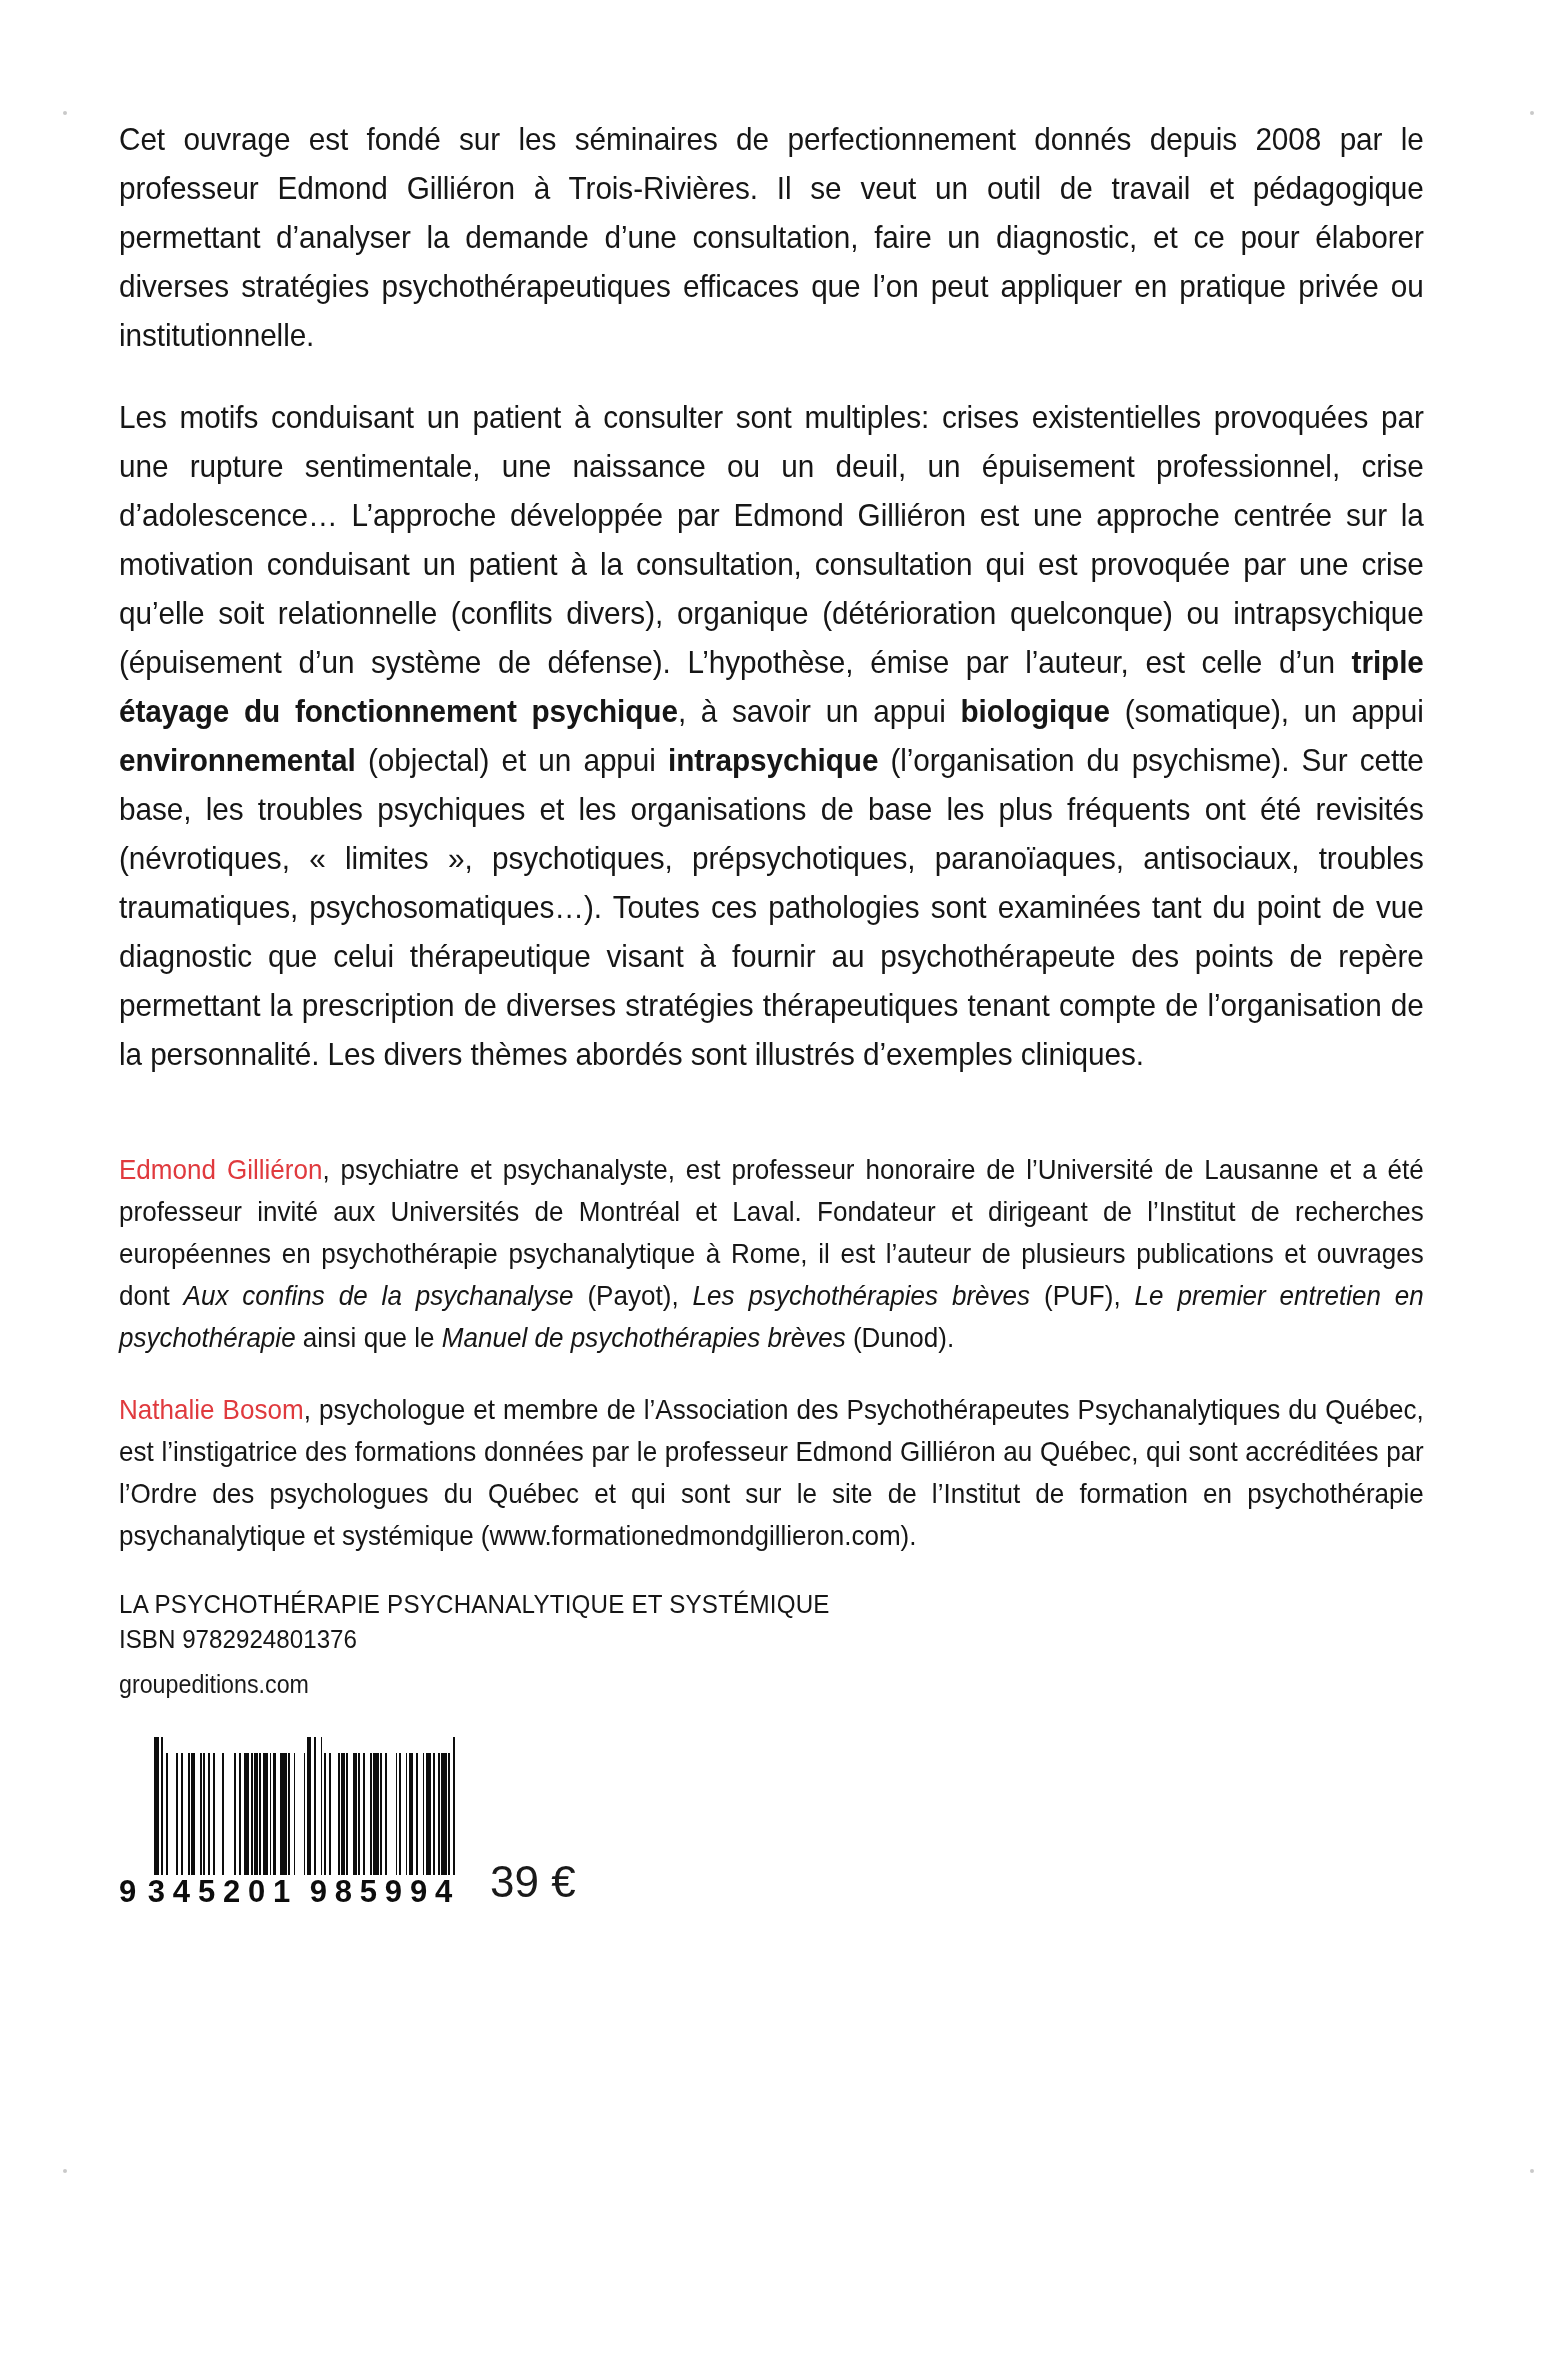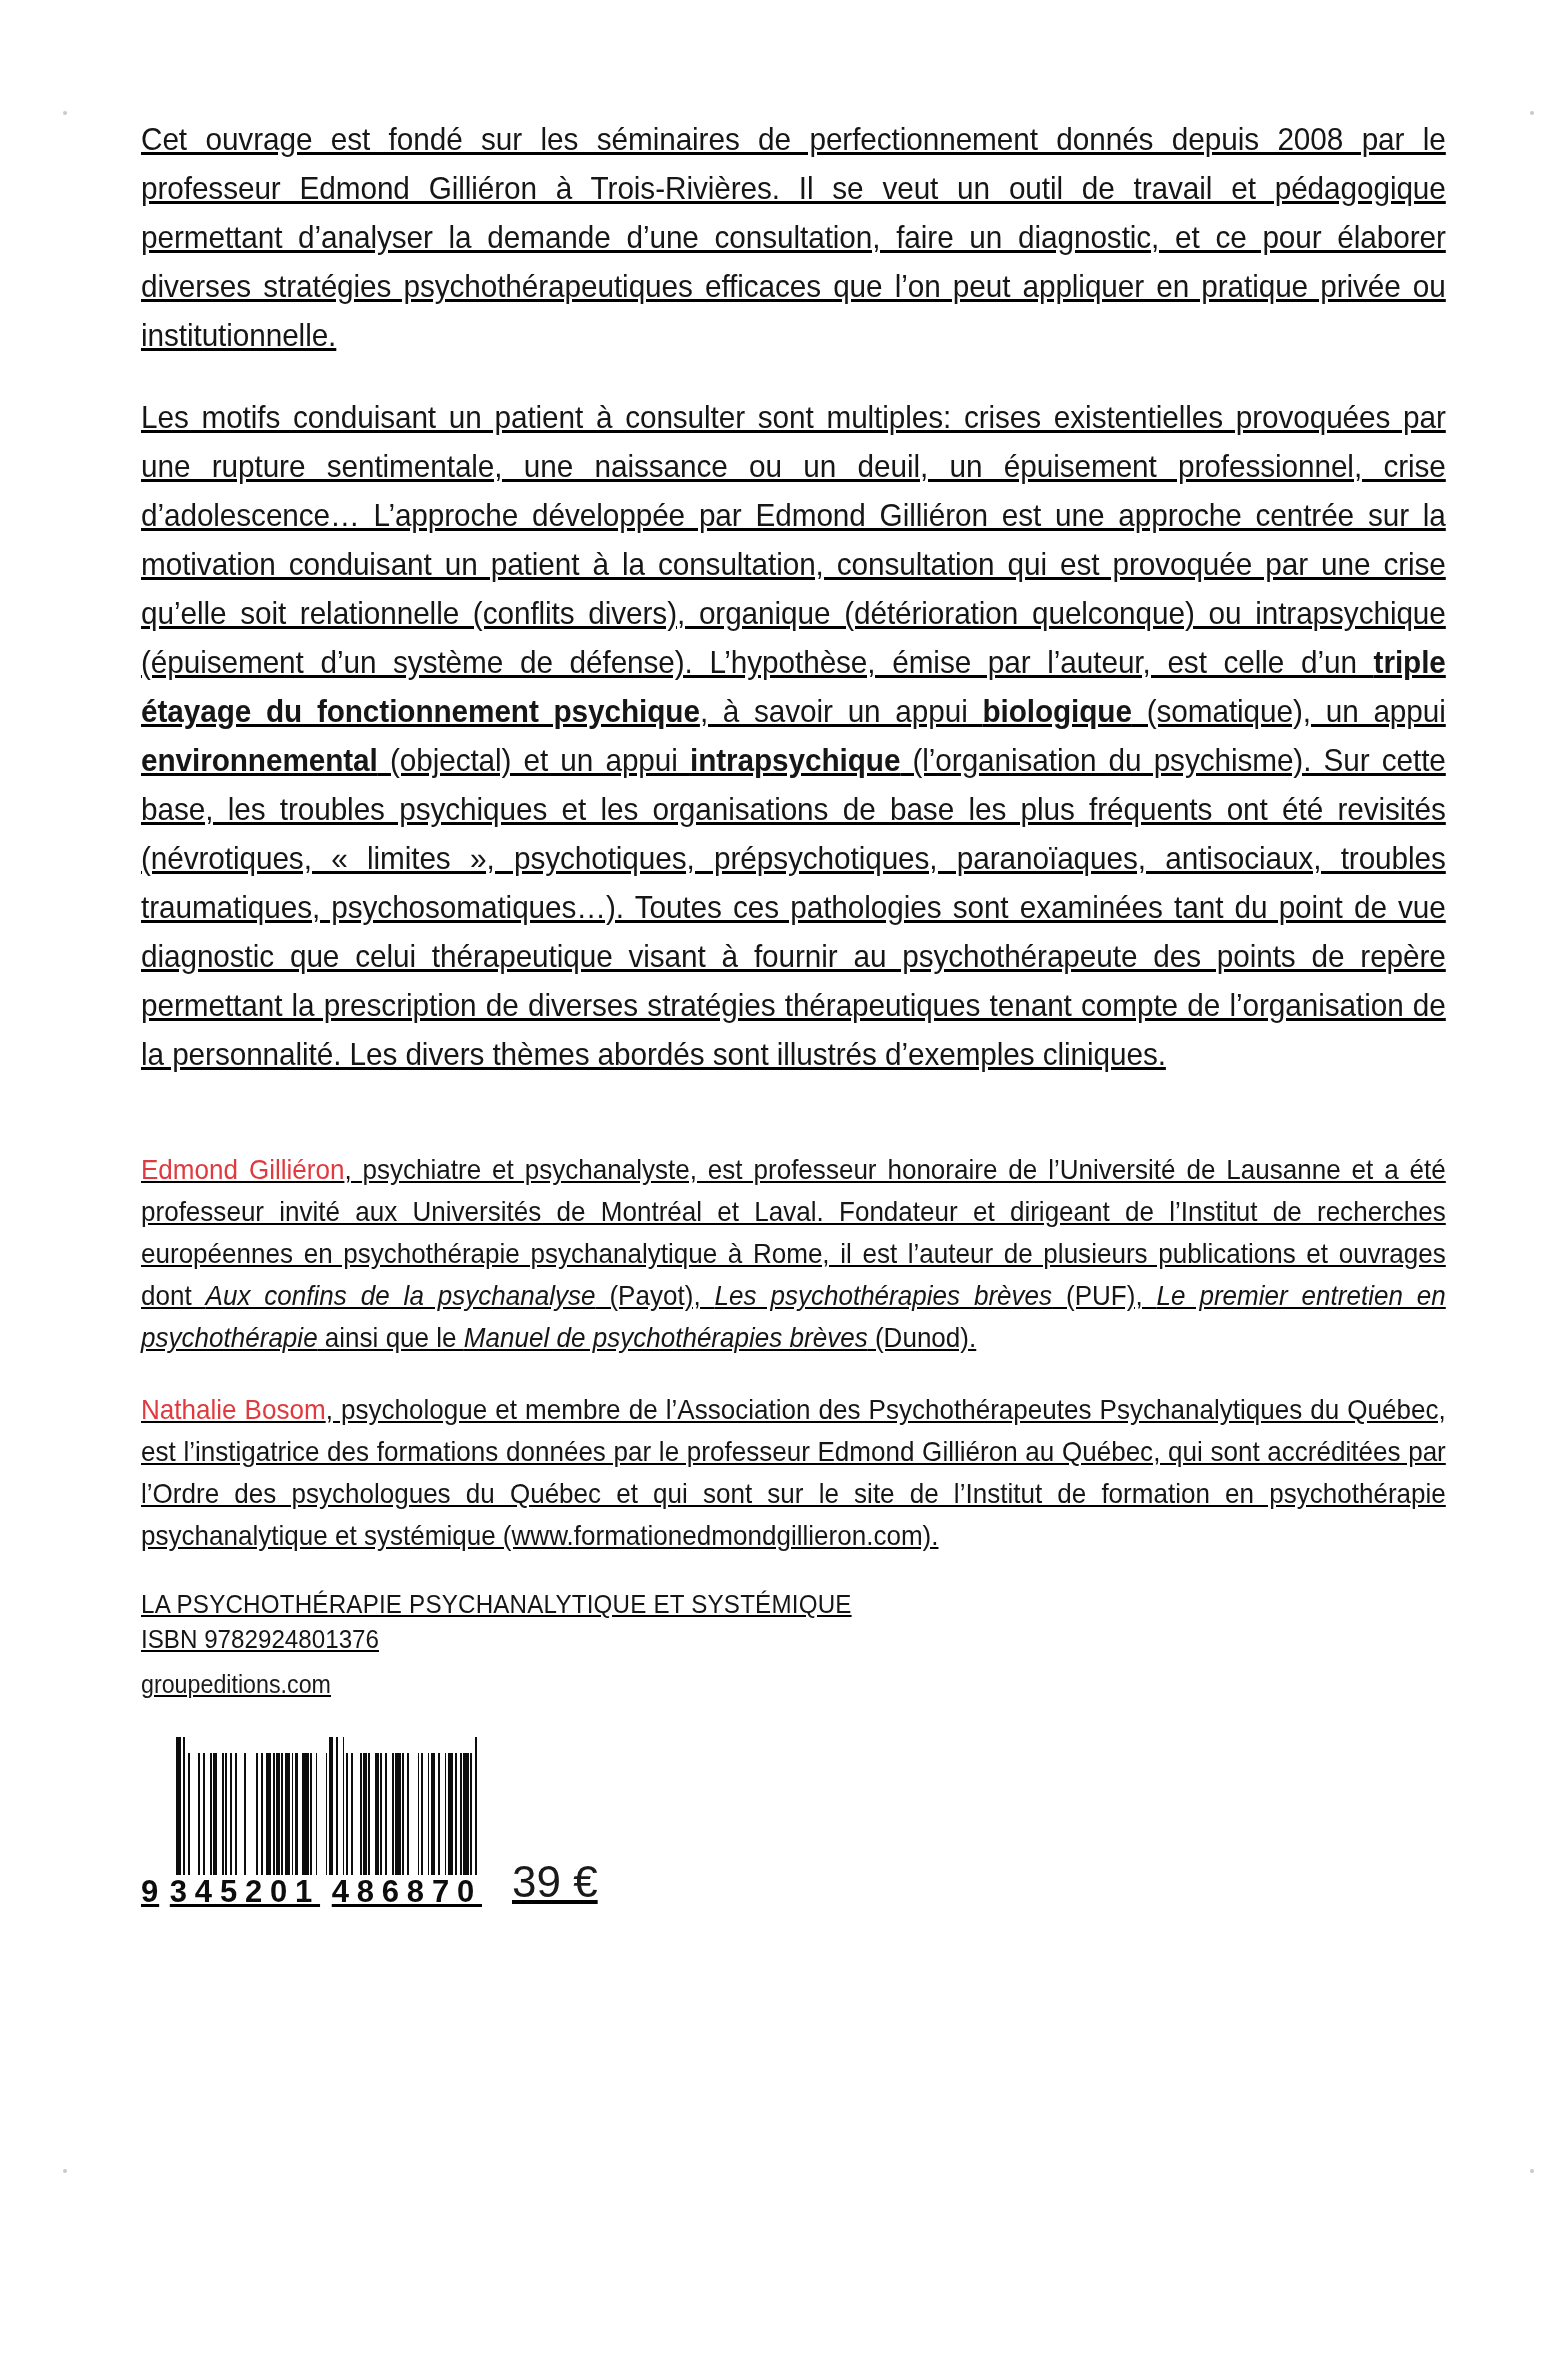--- a/index.html
+++ b/index.html
@@ -25,24 +25,23 @@
     background: #c9c9c9;
     border-radius: 50%;
   }
   .cd-tl { left: 63px;   top: 111px; }
   .cd-tr { left: 1530px; top: 111px; }
   .cd-bl { left: 63px;   top: 2169px; }
   .cd-br { left: 1530px; top: 2169px; }
 
   .page {
     position: absolute;
-    left: 141px;
+    left: 119px;
     top: 115px;
     width: 1306px;
-    text-decoration: underline;
   }
 
   
   p.body {
     margin: 0 0 33px 0;
     font-size: 32px;
     line-height: 49px;
     text-align: justify;
     text-justify: inter-word;
     color: #161616;
@@ -309,21 +308,21 @@
             <span style="width: 2.2px; height: 122px; background: transparent;"></span>
             <span style="width: 2.2px; height: 122px; background: rgb(13, 13, 13);"></span>
             <span style="width: 4.4px; height: 138px; background: transparent;"></span>
             <span style="width: 2.2px; height: 138px; background: rgb(13, 13, 13);"></span>
             <span style="width: 6.7px; height: 138px; background: transparent;"></span>
           </div>
         <div class="barcode-digits">
           <span class="bd-lead">9</span>
           <span class="bd-grp">345201</span>
           <span class="bd-gap"></span>
-          <span class="bd-grp">486870</span>
+          <span class="bd-grp">985994</span>
         </div>
       </div>
       <div class="price">39 €</div>
     </div>
   </div>
 
 </div>
 
 
 </body></html>

